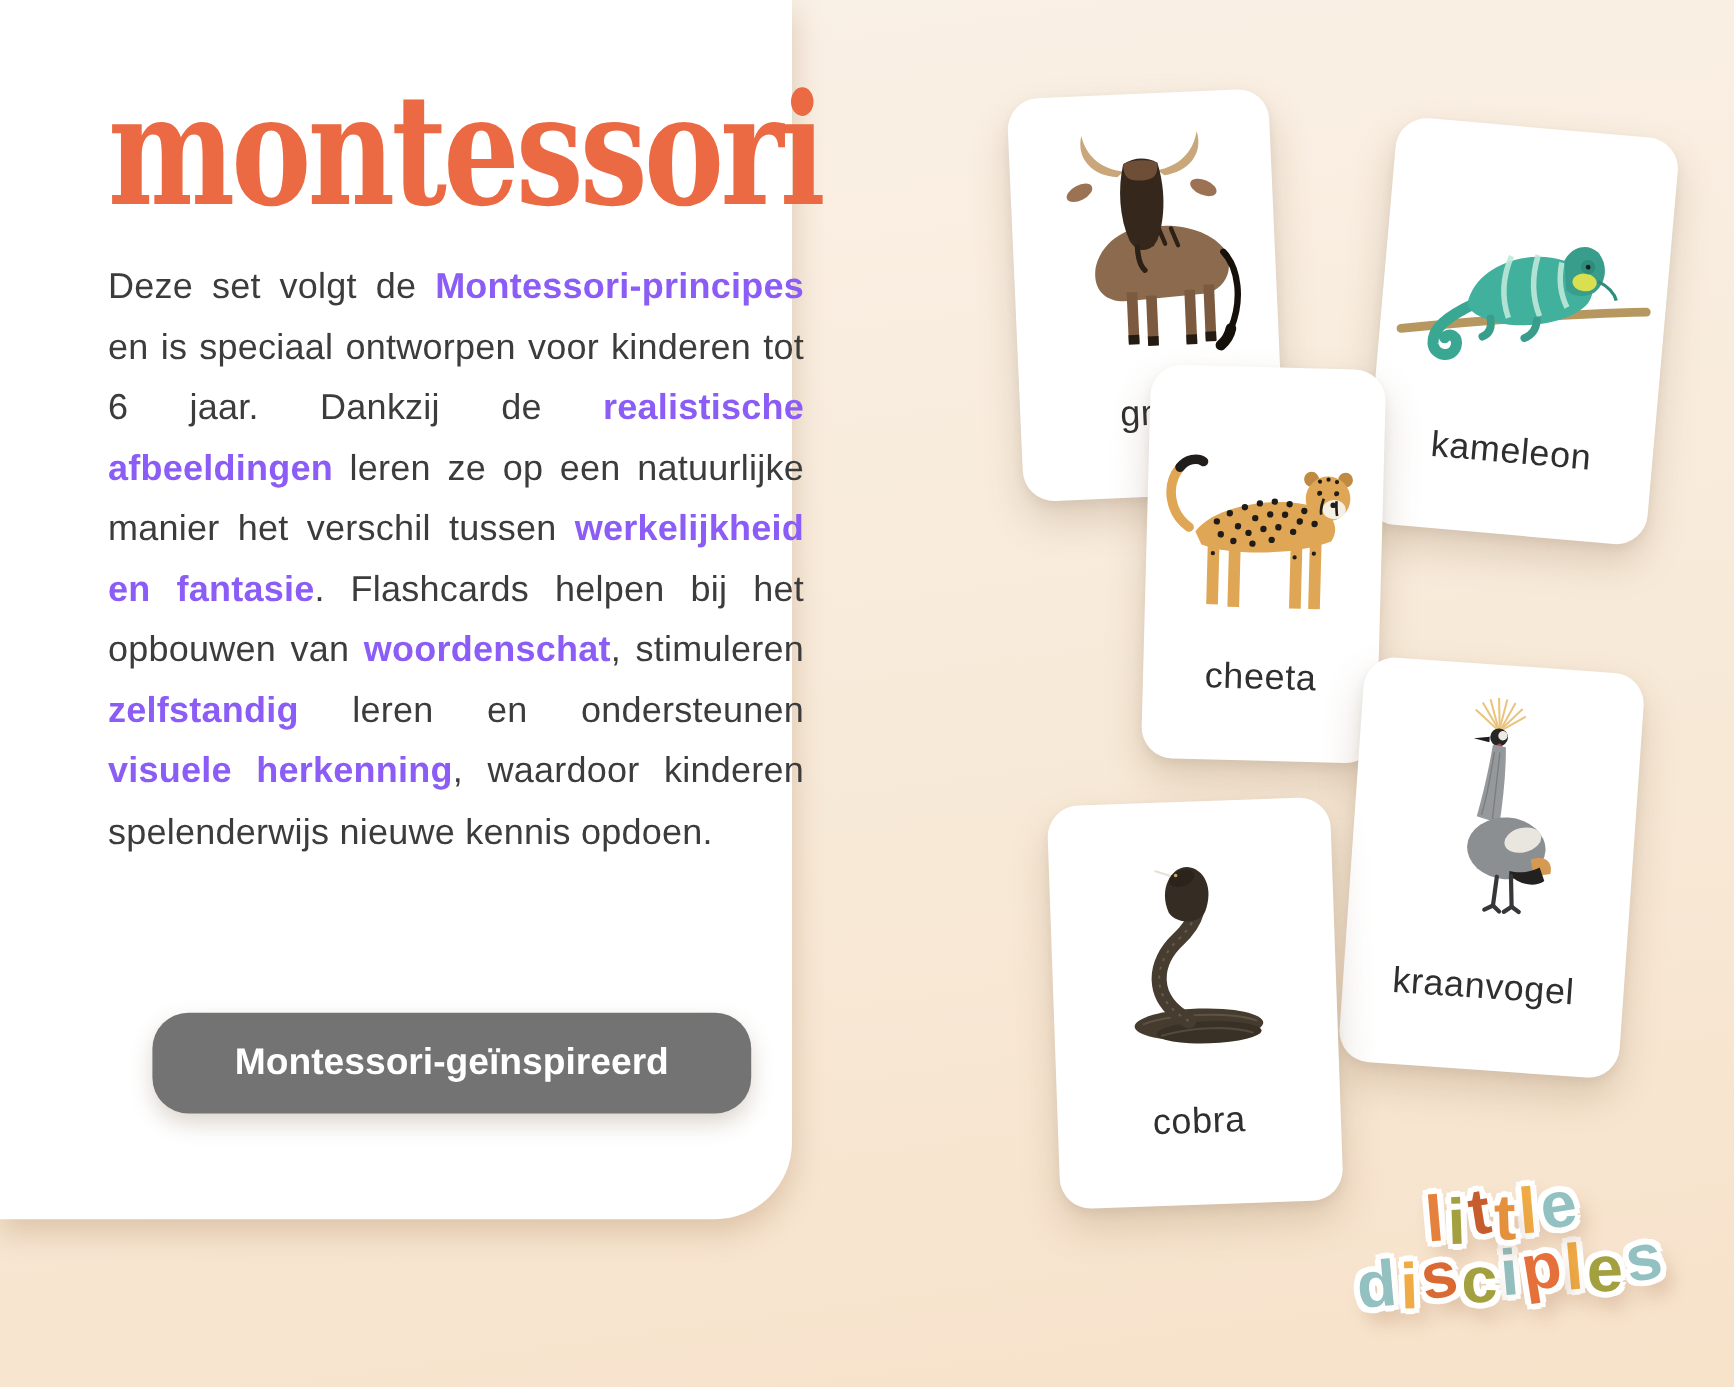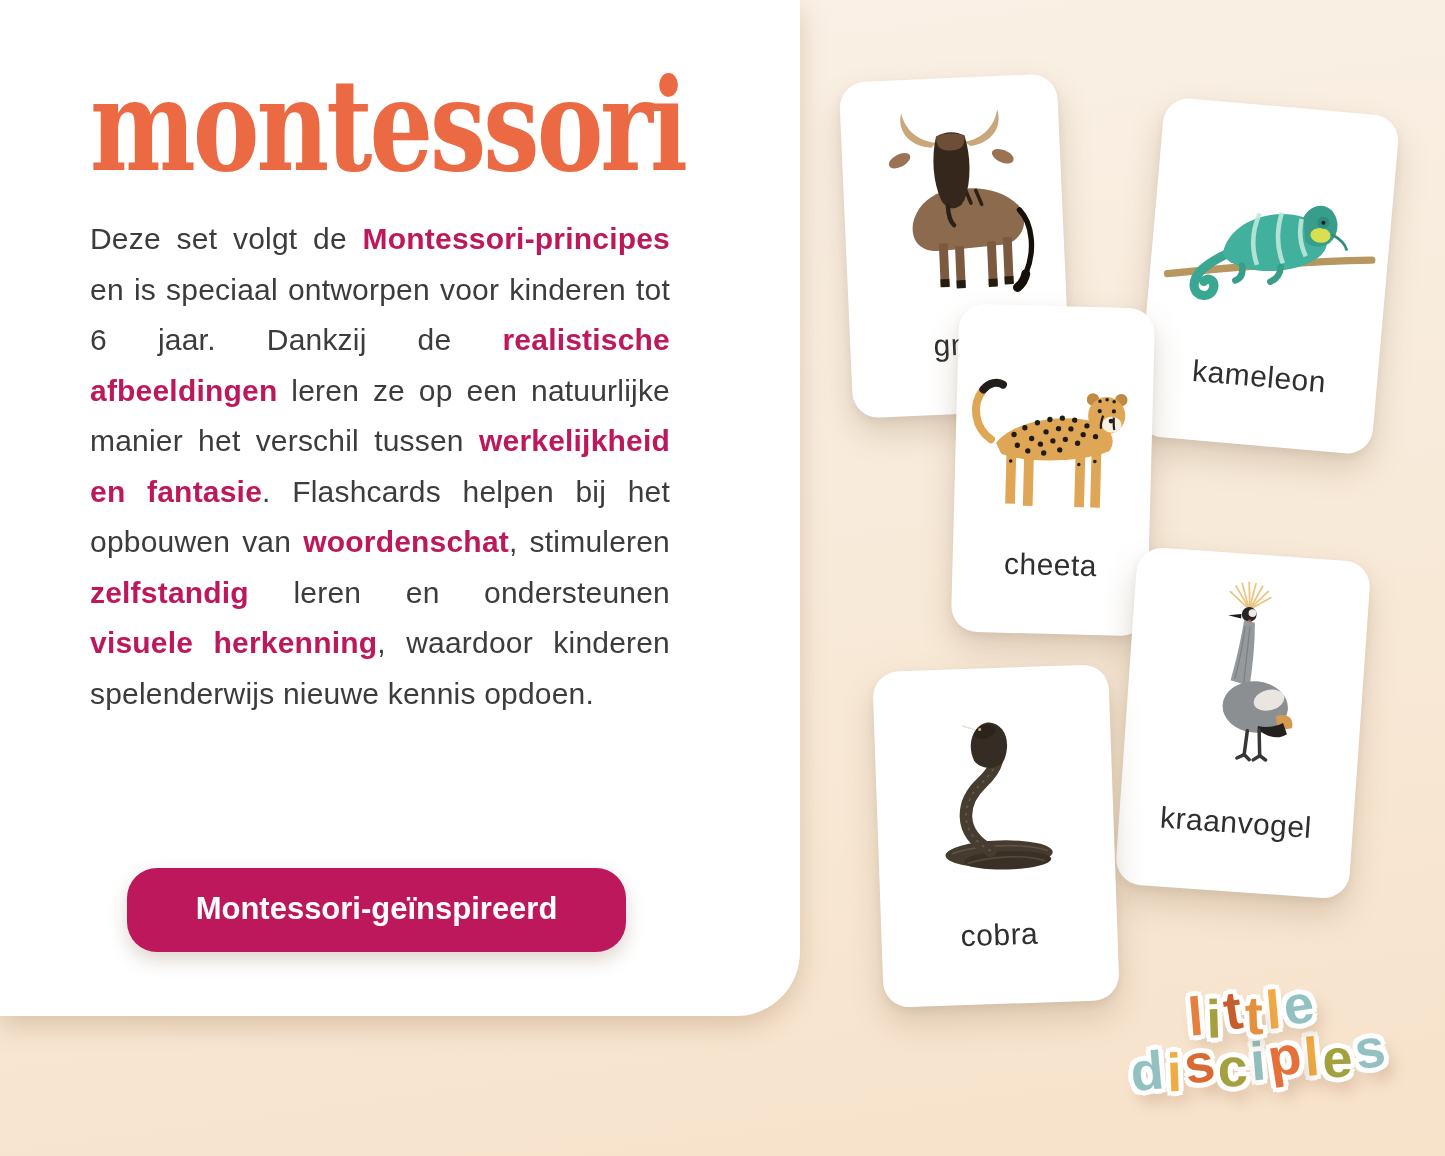--- a/index.html
+++ b/index.html
@@ -5,21 +5,21 @@
   html,body{margin:0;padding:0;}
   .canvas{
     position:relative;
     width:1445px;height:1156px;
     overflow:hidden;
     background:linear-gradient(172deg,#faf1e7 0%, #f8ebdb 45%, #f7e2ca 100%);
     font-family:"Liberation Sans", sans-serif;
   }
   
   .panel{
-    position:absolute;left:0;top:0;width:800px;height:1016px;
+    position:absolute;left:0;top:0;width:660px;height:1016px;
     background:#ffffff;
     border-radius:0 0 64px 0;
     box-shadow:0 10px 26px rgba(150,105,60,.28);
   }
   .title{
     position:absolute;left:90px;top:50px;margin:0;
     font-family:"DejaVu Serif", serif;
     font-weight:bold;
     font-size:100px;
     letter-spacing:-3px;
@@ -27,21 +27,21 @@
     transform-origin:left top;
     color:#eb6a43;
   }
   .paragraph{
     position:absolute;left:90px;top:214px;width:580px;
     font-size:30px;line-height:50.5px;
     color:#3c3c3c;
     text-align:justify;
     letter-spacing:.2px;
   }
-  .paragraph strong{color:#be185d;font-weight:bold;}
+  .paragraph strong{color:#8b5cf6;font-weight:bold;}
   .badge{
     position:absolute;left:127px;top:844px;width:499px;
     box-sizing:border-box;
     padding:21px 14px 23px 14px;
     background:#547467;
     border-radius:30px;
     box-shadow:0 8px 18px rgba(120,90,60,.25);
     text-align:center;
     color:#ffffff;
     font-weight:bold;
@@ -88,21 +88,21 @@
   .logo-letter:nth-child(3n){transform:translateY(-3px) rotate(-4deg);}
 </style>
 </head>
 <body>
 
 <div class="canvas">
 
   <div class="panel" style="background: rgb(255, 255, 255);">
     <h1 class="title" style="color: rgb(235, 106, 67);">montessori</h1>
     <div class="paragraph" style="color: rgb(60, 60, 60);"><span>Deze set volgt de </span><strong>Montessori-principes</strong><span> en is speciaal ontworpen voor kinderen tot 6 jaar. Dankzij de </span><strong>realistische afbeeldingen</strong><span> leren ze op een natuurlijke manier het verschil tussen </span><strong>werkelijkheid en fantasie</strong><span>. Flashcards helpen bij het opbouwen van </span><strong>woordenschat</strong><span>, stimuleren </span><strong>zelfstandig</strong><span> leren en ondersteunen </span><strong>visuele herkenning</strong><span>, waardoor kinderen spelenderwijs nieuwe kennis opdoen.</span></div>
-    <div class="badge" style="background: #be185d; color: rgb(255, 255, 255); margin-top: 24px;">
+    <div class="badge" style="background: #737373; color: rgb(255, 255, 255);">
       <div>Montessori-geïnspireerd</div>
     </div>
   </div>
 
   <div>
 
     <div class="card card-gnu">
       <svg style="left:11px;top:14px;" width="196" height="212" viewBox="0 0 220 215">
         <path d="M88,50 C66,48 50,32 56,10 C60,30 74,42 94,45 Z" fill="#c9a77a"></path>
         <path d="M132,50 C154,48 170,32 164,10 C160,30 146,42 126,45 Z" fill="#c9a77a"></path>

